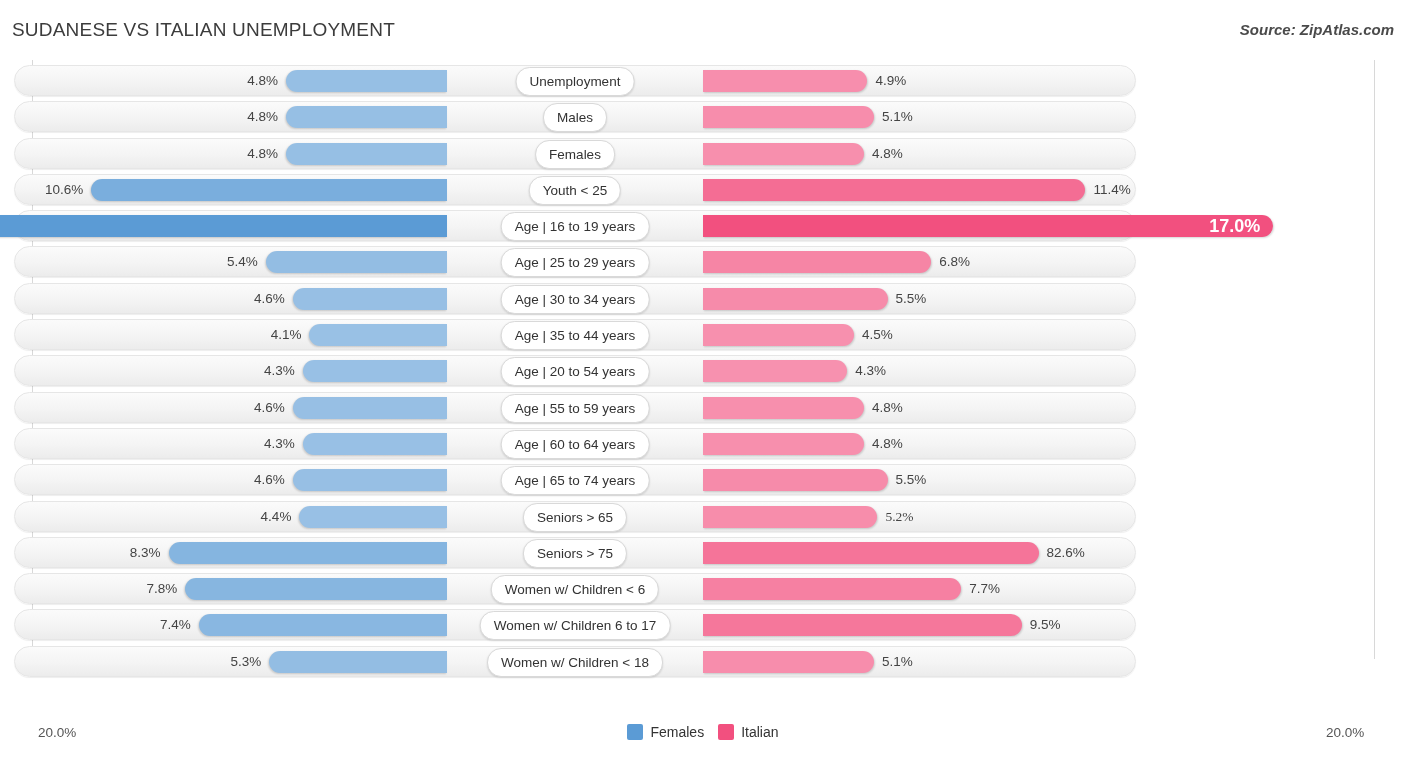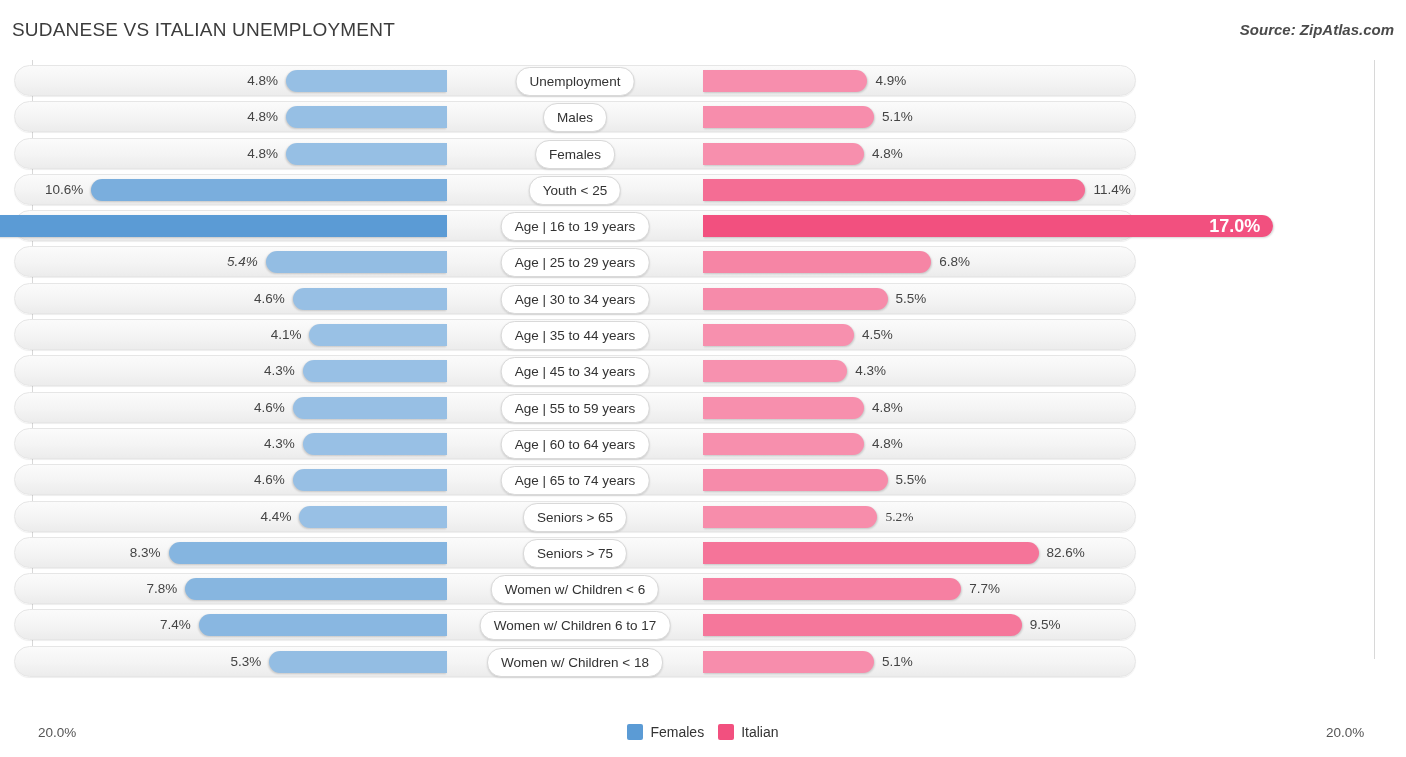--- a/index.html
+++ b/index.html
@@ -243,21 +243,21 @@
         </div>
         <div class="bar right" style="width: 570.35px; background: rgb(242, 80, 127);">
           <div class="val-in r">17.0%</div>
         </div>
         <div class="center-label">Age | 16 to 19 years</div>
       </div>
       <div class="row">
         <div class="track"></div>
         <div class="bar left" style="width: 181.17px; background: rgb(147, 189, 227);"></div>
         <div class="bar right" style="width: 228.14px; background: rgb(246, 133, 165);"></div>
-        <div class="val left-out" style="right: 892.17px; font-style: italic;">5.4%</div>
+        <div class="val left-out" style="right: 892.17px;">5.4%</div>
         <div class="val right-out" style="left: 939.14px;">6.8%</div>
         <div class="center-label">Age | 25 to 29 years</div>
       </div>
       <div class="row">
         <div class="track"></div>
         <div class="bar left" style="width: 154.33px; background: rgb(151, 191, 228);"></div>
         <div class="bar right" style="width: 184.525px; background: rgb(246, 139, 170);"></div>
         <div class="val left-out" style="right: 865.33px;">4.6%</div>
         <div class="val right-out" style="left: 895.525px;">5.5%</div>
         <div class="center-label">Age | 30 to 34 years</div>
@@ -269,21 +269,21 @@
         <div class="val left-out" style="right: 848.555px;">4.1%</div>
         <div class="val right-out" style="left: 861.975px;">4.5%</div>
         <div class="center-label">Age | 35 to 44 years</div>
       </div>
       <div class="row">
         <div class="track"></div>
         <div class="bar left" style="width: 144.265px; background: rgb(152, 192, 229);"></div>
         <div class="bar right" style="width: 144.265px; background: rgb(247, 145, 175);"></div>
         <div class="val left-out" style="right: 855.265px;">4.3%</div>
         <div class="val right-out" style="left: 855.265px;">4.3%</div>
-        <div class="center-label">Age | 45 to 34 years</div>
+        <div class="center-label">Age | 20 to 54 years</div>
       </div>
       <div class="row">
         <div class="track"></div>
         <div class="bar left" style="width: 154.33px; background: rgb(151, 191, 228);"></div>
         <div class="bar right" style="width: 161.04px; background: rgb(247, 143, 173);"></div>
         <div class="val left-out" style="right: 865.33px;">4.6%</div>
         <div class="val right-out" style="left: 872.04px;">4.8%</div>
         <div class="center-label">Age | 55 to 59 years</div>
       </div>
       <div class="row">

